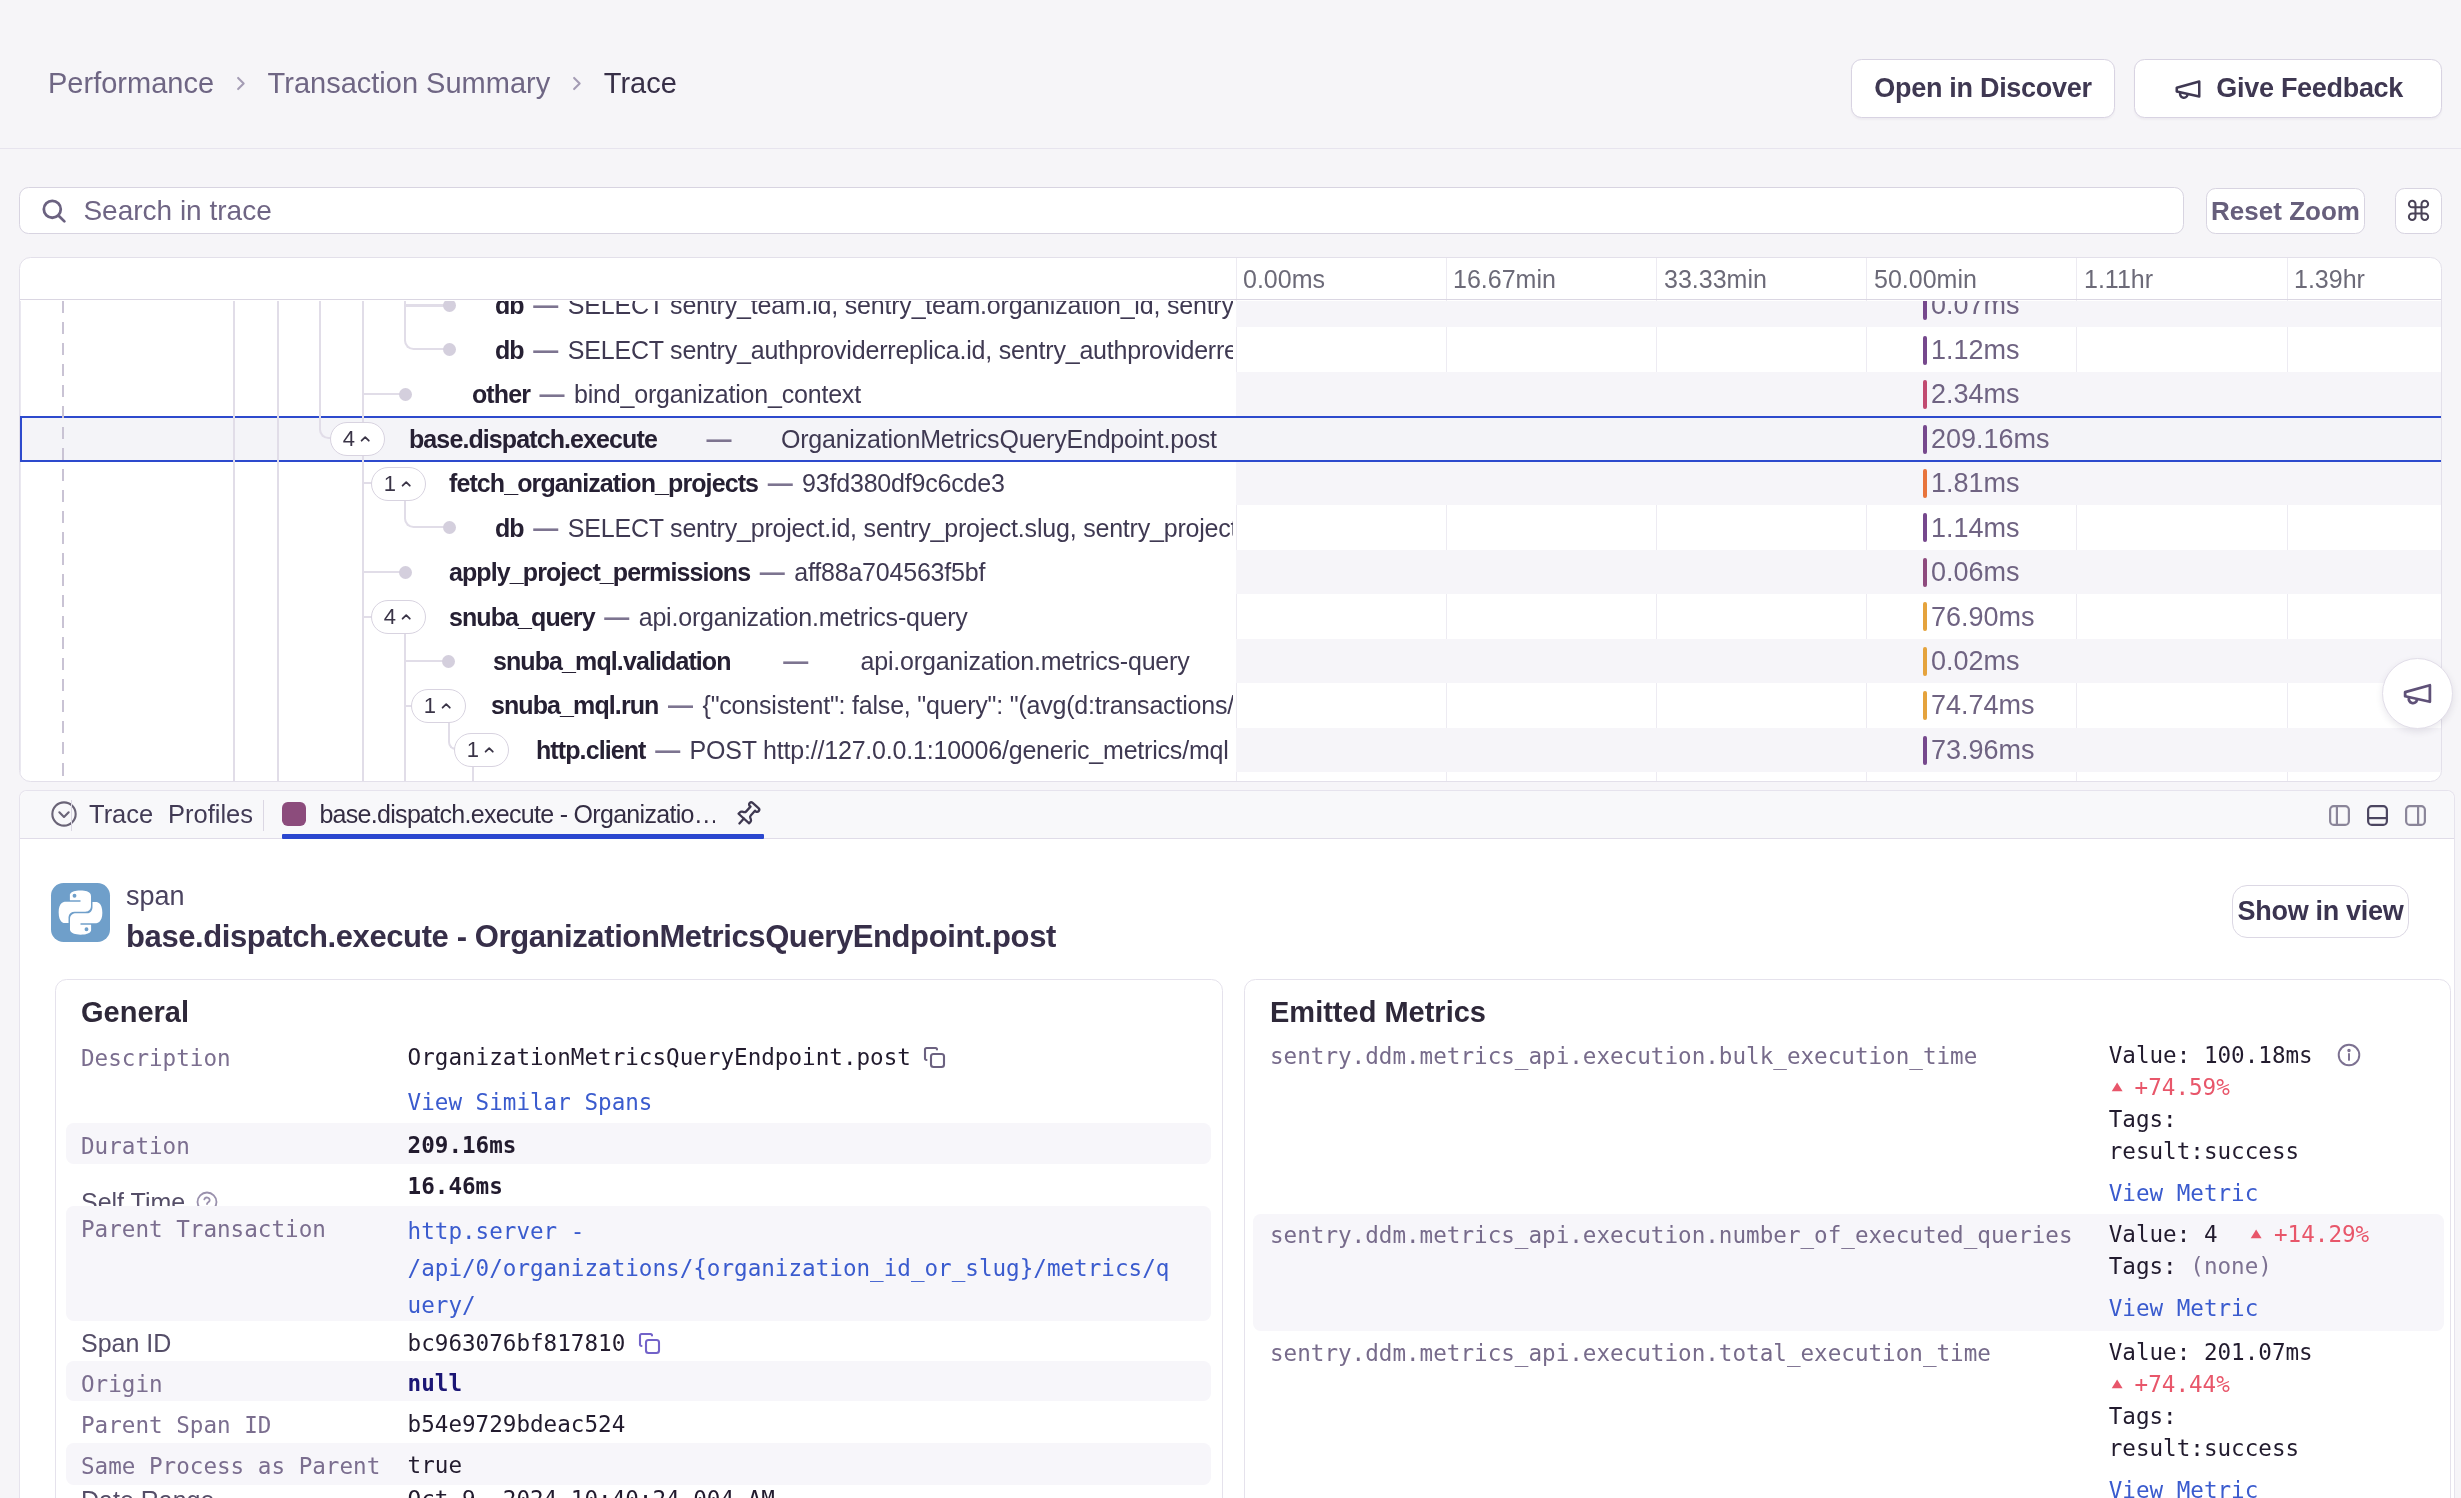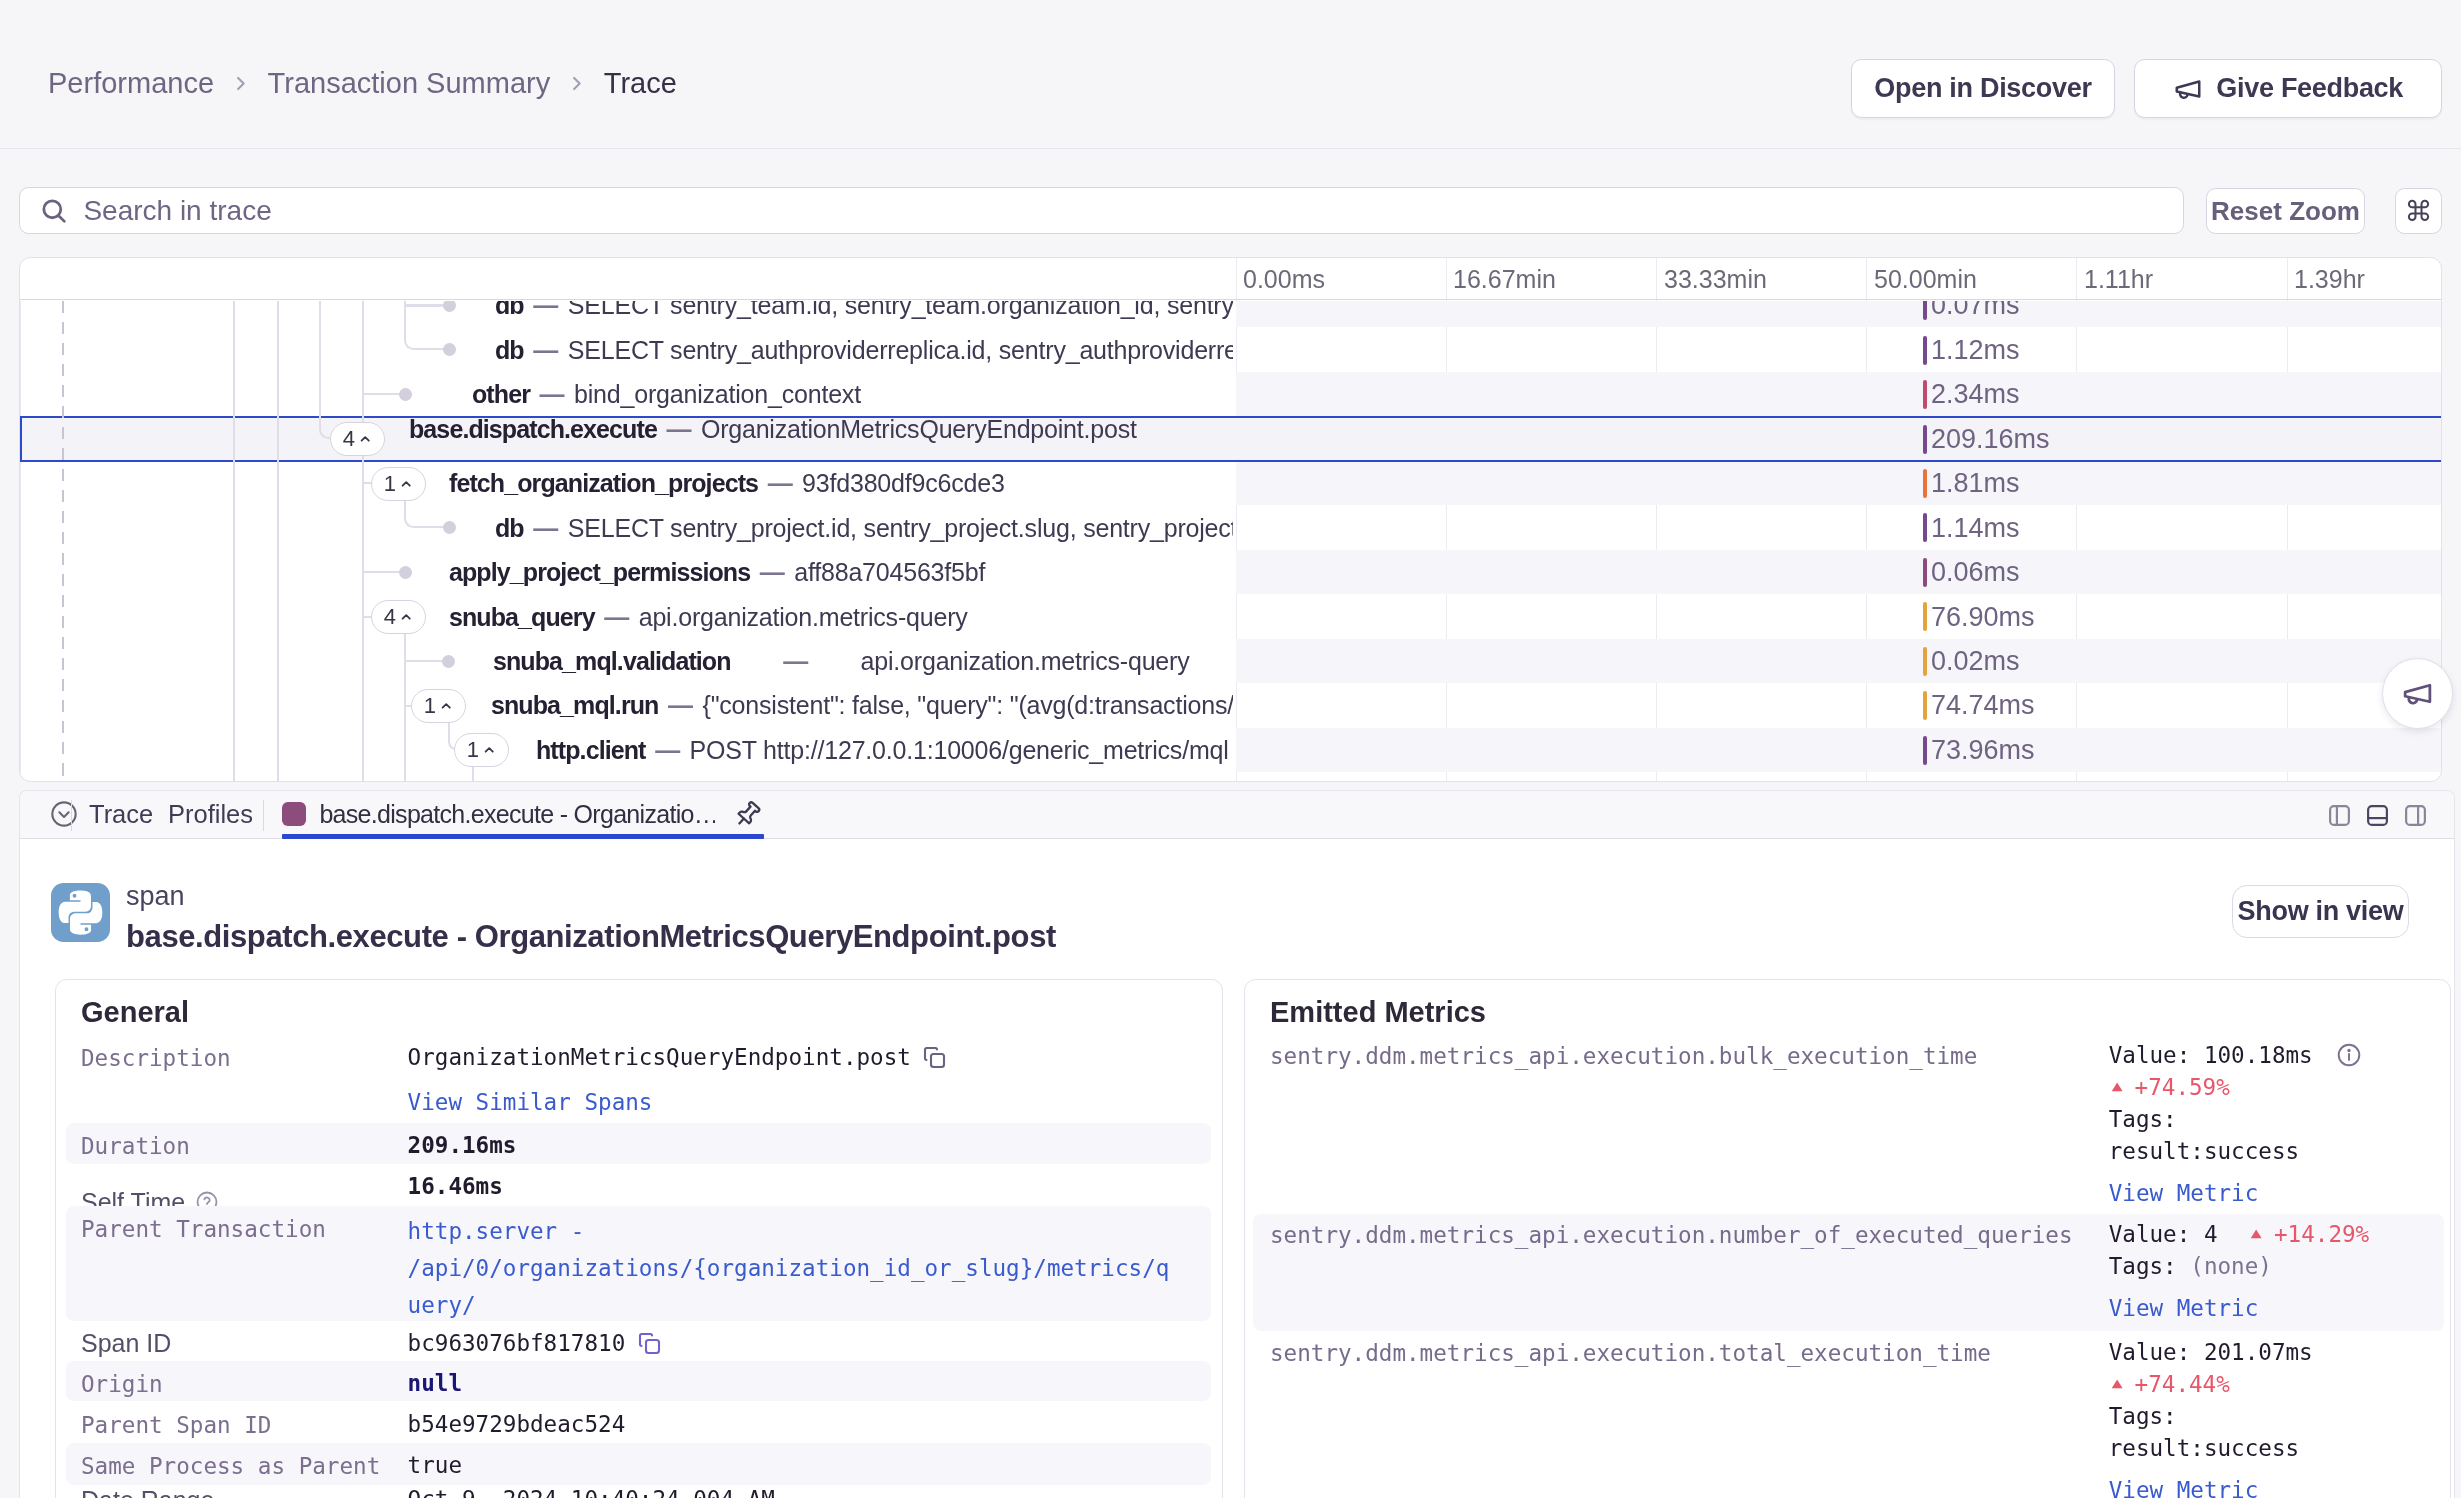--- a/index.html
+++ b/index.html
@@ -238,21 +238,21 @@
         <span>bind_organization_context</span>
       </div>
       <div class="tick" style="left: 1903px; top: 79px; background: rgb(193, 74, 112);"></div>
       <div class="tick-label" style="left: 1911px; top: 71px;">2.34ms</div>
       <div class="tchip" style="left: 310px; top: 121px;">
         <span>4</span>
         <svg width="14.4" height="14.4" viewBox="0 0 24 24" fill="none" stroke="#3a3447" stroke-width="3" stroke-linecap="round" stroke-linejoin="round">
           <path d="m6 14.5 6-6 6 6"></path>
         </svg>
       </div>
-      <div class="row-text" style="left: 389px; top: 106px; width: 824px;">
+      <div class="row-text" style="left: 389px; top: 116px; width: 824px; gap: 40px;">
         <b>base.dispatch.execute</b>
         <span class="sep">—</span>
         <span>OrganizationMetricsQueryEndpoint.post</span>
       </div>
       <div class="tick" style="left: 1903px; top: 124px; background: rgb(118, 72, 141);"></div>
       <div class="tick-label" style="left: 1911px; top: 116px;">209.16ms</div>
       <div class="tchip" style="left: 351px; top: 166px;">
         <span>1</span>
         <svg width="14.4" height="14.4" viewBox="0 0 24 24" fill="none" stroke="#3a3447" stroke-width="3" stroke-linecap="round" stroke-linejoin="round">
           <path d="m6 14.5 6-6 6 6"></path>

